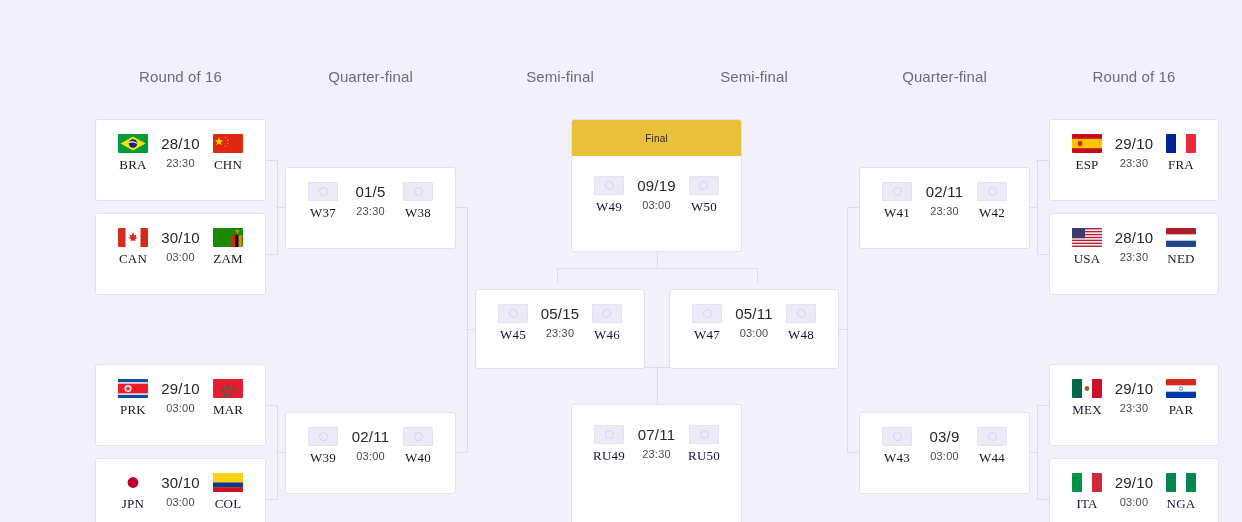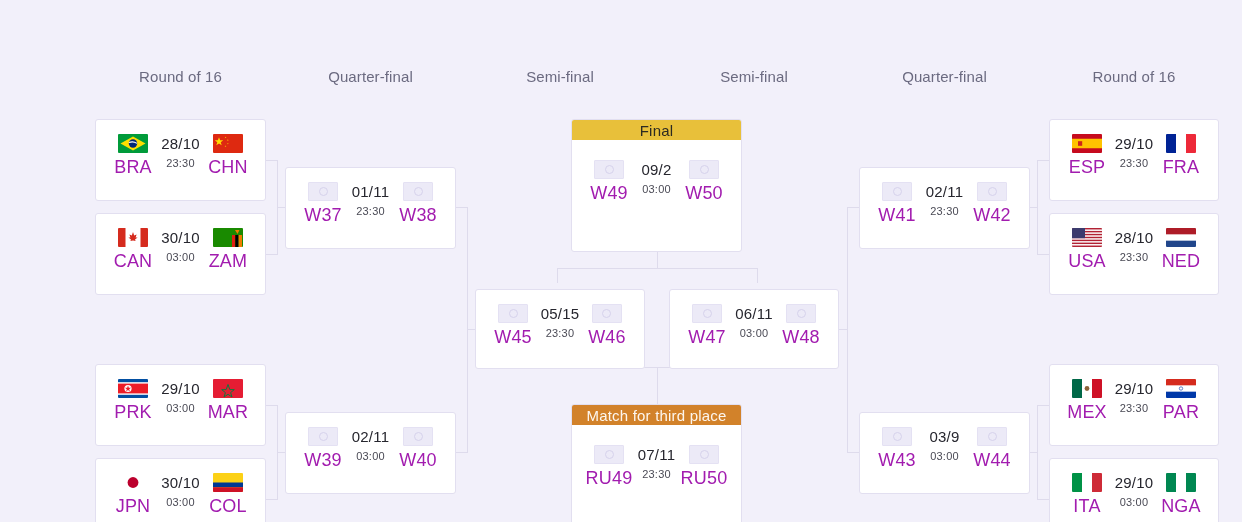--- a/index.html
+++ b/index.html
@@ -49,24 +49,25 @@
     height: 100%;
   }
   .team {
     width: 46px;
     display: flex;
     flex-direction: column;
     align-items: center;
     gap: 5px;
   }
   .team-code {
-    font-size: 18px;
-    color: #a21caf;
+    font-size: 13px;
+    color: #0f172a;
     letter-spacing: 0.2px;
     line-height: 1;
+    font-family: Liberation Serif, serif;
   }
   .fixture {
     display: flex;
     flex-direction: column;
     align-items: center;
     gap: 4px;
     padding-top: 2px;
   }
   .fx-date {
     font-size: 15px;
@@ -99,25 +100,25 @@
   }
   .ph-circle {
     width: 9px; height: 9px;
     border-radius: 50%;
     border: 1.5px solid #d6d2ec;
   }
 
   
   .match.headed { padding: 0; }
   .match-head {
-    height: 20px;
+    height: 36px;
     display: flex;
     align-items: center;
     justify-content: center;
-    font-size: 15px;
+    font-size: 10px;
     color: #2c2a22;
     letter-spacing: 0.2px;
   }
   .head-final { background: #e8c03a; }
   .head-third { background: #d2822a; color: #fdf6ee; }
 </style>
 </head>
 <body>
 
 <div id="bracket">
@@ -294,21 +295,21 @@
 
   <div class="match" style="left:285px;top:167px;width:171px;height:82px;">
     <div class="match-body">
       <div class="team">
         <span class="flag placeholder">
             <span class="ph-circle"></span>
           </span>
         <span class="team-code">W37</span>
       </div>
       <div class="fixture">
-        <span class="fx-date">01/11</span>
+        <span class="fx-date">01/5</span>
         <span class="fx-time">23:30</span>
       </div>
       <div class="team">
         <span class="flag placeholder">
             <span class="ph-circle"></span>
           </span>
         <span class="team-code">W38</span>
       </div>
     </div>
   </div>
@@ -357,21 +358,21 @@
 
   <div class="match" style="left:669px;top:289px;width:170px;height:80px;">
     <div class="match-body">
       <div class="team">
         <span class="flag placeholder">
             <span class="ph-circle"></span>
           </span>
         <span class="team-code">W47</span>
       </div>
       <div class="fixture">
-        <span class="fx-date">06/11</span>
+        <span class="fx-date">05/11</span>
         <span class="fx-time">03:00</span>
       </div>
       <div class="team">
         <span class="flag placeholder">
             <span class="ph-circle"></span>
           </span>
         <span class="team-code">W48</span>
       </div>
     </div>
   </div>
@@ -379,34 +380,33 @@
   <div class="match headed" style="left:571px;top:119px;width:171px;height:133px;">
     <div class="match-head head-final">Final</div>
     <div class="match-body" style="height:97px;padding-top:20px;">
       <div class="team">
         <span class="flag placeholder">
             <span class="ph-circle"></span>
           </span>
         <span class="team-code">W49</span>
       </div>
       <div class="fixture">
-        <span class="fx-date">09/2</span>
+        <span class="fx-date">09/19</span>
         <span class="fx-time">03:00</span>
       </div>
       <div class="team">
         <span class="flag placeholder">
             <span class="ph-circle"></span>
           </span>
         <span class="team-code">W50</span>
       </div>
     </div>
   </div>
 
   <div class="match headed" style="left:571px;top:404px;width:171px;height:133px;">
-    <div class="match-head head-third">Match for third place</div>
     <div class="match-body" style="height:97px;padding-top:20px;">
       <div class="team">
         <span class="flag placeholder">
             <span class="ph-circle"></span>
           </span>
         <span class="team-code">RU49</span>
       </div>
       <div class="fixture">
         <span class="fx-date">07/11</span>
         <span class="fx-time">23:30</span>

